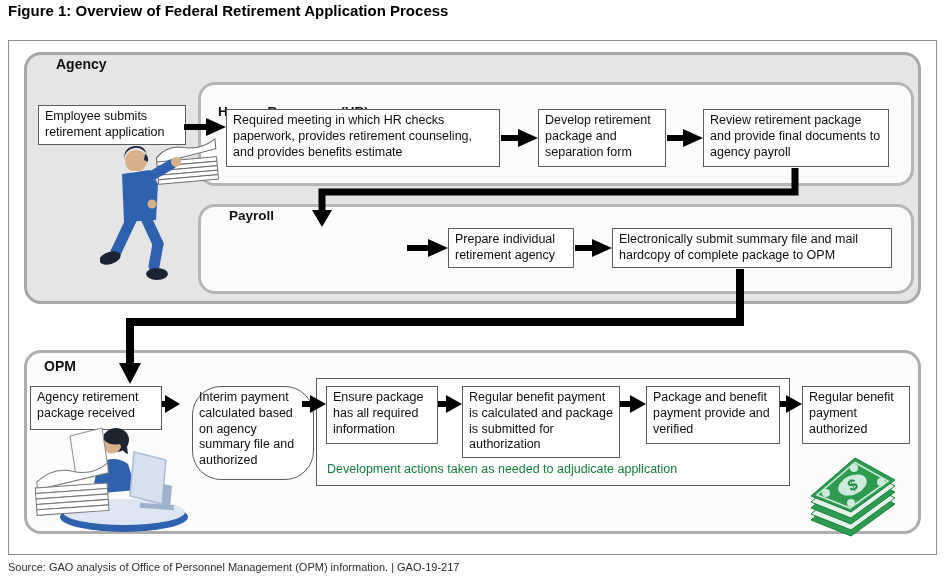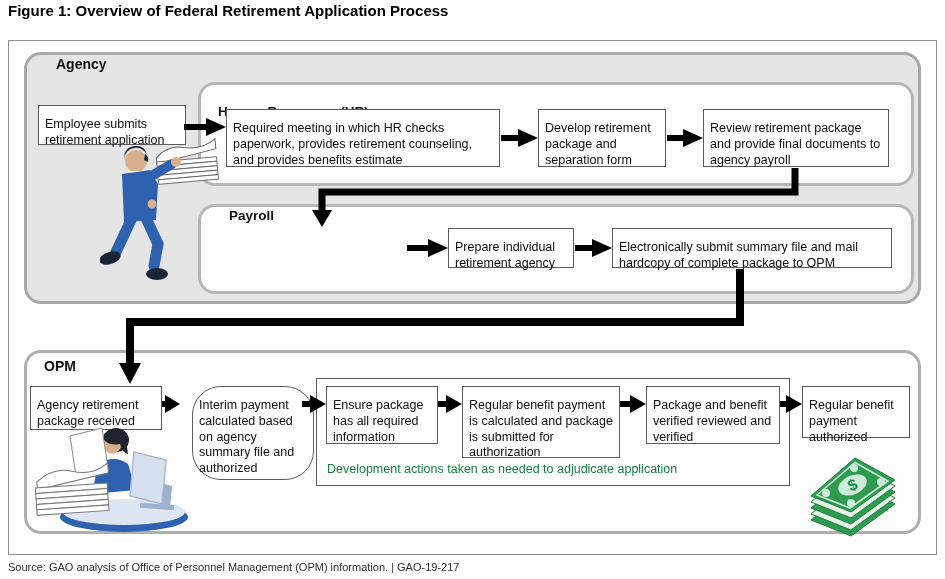--- a/index.html
+++ b/index.html
@@ -9,21 +9,21 @@
                  border:1px solid #8f8f8f; background:#fff; }
   .container { position:absolute; border-radius:17px; box-sizing:border-box; }
   .agency-container { left:24px; top:52px; width:897px; height:252px;
                       background:#e5e5e5; border:3px solid #a8a8a8; }
   .sub-container { background:#fcfcfc; border:3px solid #b6b6b6; }
   .hr-container { left:198px; top:82px; width:716px; height:104px; }
   .payroll-container { left:198px; top:204px; width:716px; height:90px; }
   .opm-container { left:24px; top:350px; width:897px; height:184px;
                    background:#fcfcfc; border:3px solid #aeaeae; }
   .seclabel { position:absolute; font-weight:bold; font-size:13.5px; color:#101010; z-index:3; }
-  .box { position:absolute; background:#fff; border:1px solid #5c5c5c; padding:11px 6px;
+  .box { position:absolute; background:#fff; border:1px solid #5c5c5c; padding:3px 6px;
          font-size:12.5px; line-height:1.26; color:#0f0f0f; box-sizing:border-box; z-index:3; }
   .devbox { position:absolute; left:316px; top:378px; width:474px; height:108px;
             background:#fff; border:1px solid #5c5c5c; box-sizing:border-box; z-index:2; }
   .devnote { position:absolute; left:327px; top:462px; font-size:12.5px; color:#15803d; z-index:3; }
   .source { position:absolute; left:8px; top:561px; font-size:11px; color:#2e2e2e; }
   svg.arrows { position:absolute; left:0; top:0; z-index:6; pointer-events:none; }
   .illus { position:absolute; z-index:5; pointer-events:none; }
 </style>
 </head>
 <body>
@@ -51,23 +51,23 @@
   <div class="box" style="left:612px; top:228px; width:280px; height:40px;">Electronically submit summary file and mail hardcopy of complete package to OPM</div>
 
   <div class="container opm-container"></div>
   <div class="seclabel" style="left:44px; top:358px; font-size:14px;">OPM</div>
   <div class="box" style="left:30px; top:386px; width:132px; height:44px;">Agency retirement package received</div>
   <div class="box" style="left:192px; top:386px; width:122px; height:94px;border-radius:29px;">Interim payment calculated based on agency summary file and authorized</div>
 
   <div class="devbox"></div>
   <div class="box" style="left:326px; top:386px; width:112px; height:58px;">Ensure package has all required information</div>
   <div class="box" style="left:462px; top:386px; width:158px; height:72px;">Regular benefit payment is calculated and package is submitted for authorization</div>
-  <div class="box" style="left:646px; top:386px; width:134px; height:58px;">Package and benefit verified reviewed and verified</div>
+  <div class="box" style="left:646px; top:386px; width:134px; height:58px;">Package and benefit payment provide and verified</div>
   <div class="devnote">Development actions taken as needed to adjudicate application</div>
-  <div class="box" style="left:802px; top:386px; width:108px; height:52px;">Regular benefit payment authorized</div>
+  <div class="box" style="left:802px; top:386px; width:108px; height:58px;">Regular benefit payment authorized</div>
 
   <div class="source">Source: GAO analysis of Office of Personnel Management (OPM) information.  |  GAO-19-217</div>
 
   <svg class="arrows" width="945" height="579">
     <g fill="#000" stroke="#000">
       <line x1="184" y1="127" x2="206" y2="127" stroke-width="6"></line>
       <polygon points="206,118 226,127 206,136" stroke="none"></polygon>
     </g>
     <g fill="#000" stroke="#000">
       <line x1="501" y1="138" x2="518" y2="138" stroke-width="6"></line>

